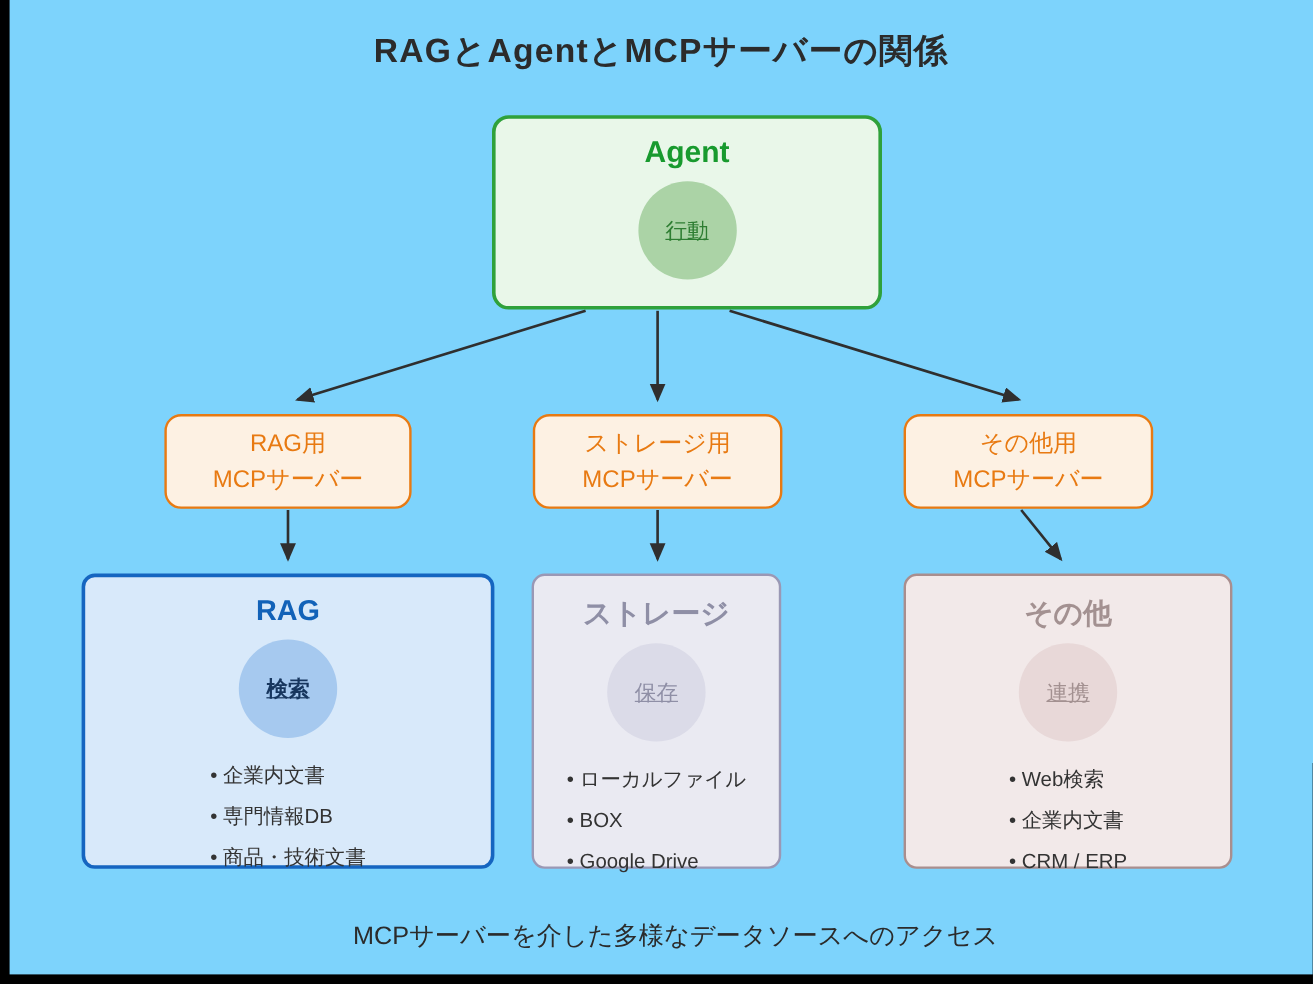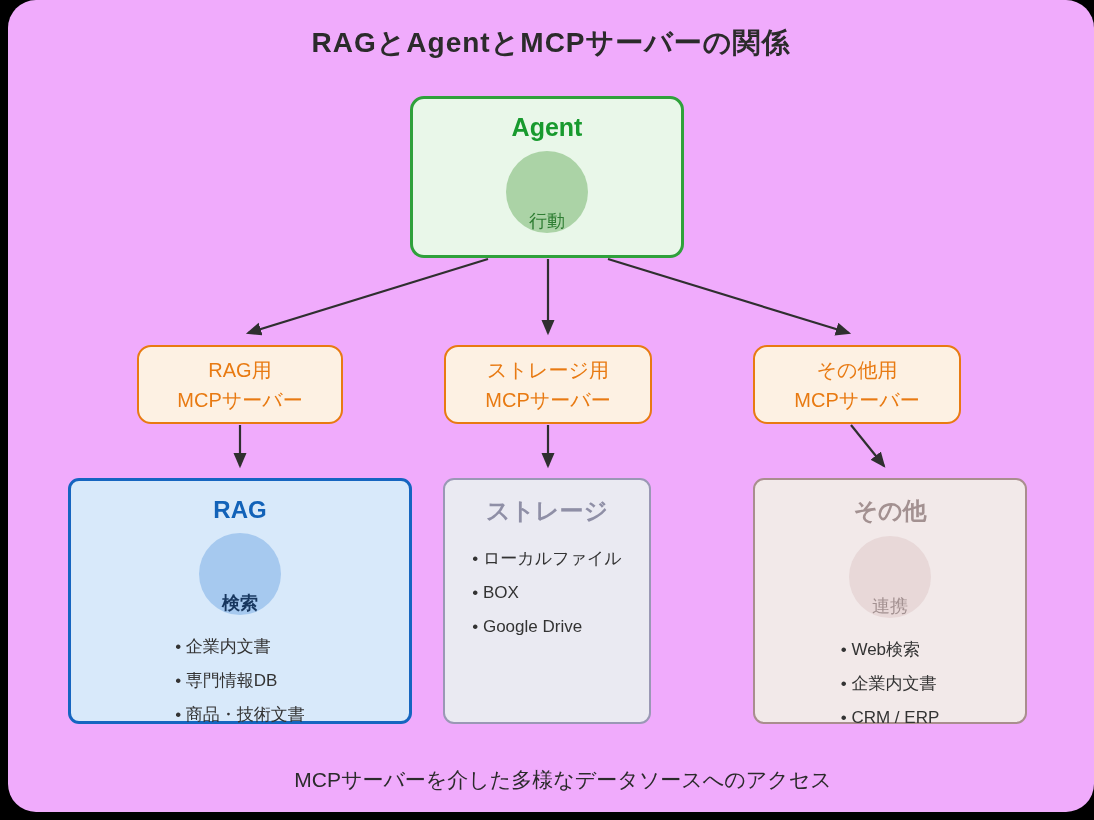--- a/index.html
+++ b/index.html
@@ -9,48 +9,47 @@
   }
   .frame {
     position:relative;
     width:1094px; height:820px;
     background:#000;
     overflow:hidden;
   }
   .canvas {
     position:absolute; left:8px; top:0;
     width:1086px; height:812px;
-    background:#f0abfc;
-    border-radius:28px;
+    background:#7dd3fc;
   }
   .title {
     position:absolute; top:24px; left:0; width:100%;
     margin:0; text-align:center;
     font-size:28px; font-weight:bold; color:#2b2b2b;
     letter-spacing:1px;
   }
   .arrows {
     position:absolute; left:0; top:0;
     width:1086px; height:812px;
     pointer-events:none;
   }
   .node {
     position:absolute; box-sizing:border-box;
     display:flex; flex-direction:column; align-items:center;
   }
   
   .agent-node {
-    left:402px; top:96px; width:274px; height:162px;
+    left:402px; top:96px; width:325px; height:162px;
     background:#e9f7e9; border:3px solid #2fa13b; border-radius:14px;
   }
   .agent-label { margin-top:14px; font-size:25px; font-weight:bold; color:#189a2e; }
   .circle {
     width:82px; height:82px; border-radius:50%;
-    display:flex; align-items:flex-end; justify-content:center;
-    font-size:18px; flex:none;
+    display:flex; align-items:center; justify-content:center;
+    font-size:18px; flex:none;text-decoration:underline;
   }
   .agent-circle { background:#abd3a6; color:#2e7d32; margin-top:9px; }
   
   .mcp {
     top:345px; height:79px;
     background:#fdf1e3; border:2px solid #e87a12; border-radius:14px;
     justify-content:center;
     color:#e87a12; font-size:20px; line-height:30px; text-align:right;
   }
   .mcp-rag     { left:129px; width:206px; }
@@ -129,20 +128,23 @@
       </div>
       <ul class="source-list">
         <li>企業内文書</li>
         <li>専門情報DB</li>
         <li>商品・技術文書</li>
       </ul>
     </div>
 
     <div class="node source source-storage">
       <div class="source-title">ストレージ</div>
+      <div class="circle source-circle storage-circle">
+        <span>保存</span>
+      </div>
       <ul class="source-list">
         <li>ローカルファイル</li>
         <li>BOX</li>
         <li>Google Drive</li>
       </ul>
     </div>
 
     <div class="node source source-other">
       <div class="source-title">その他</div>
       <div class="circle source-circle other-circle">

